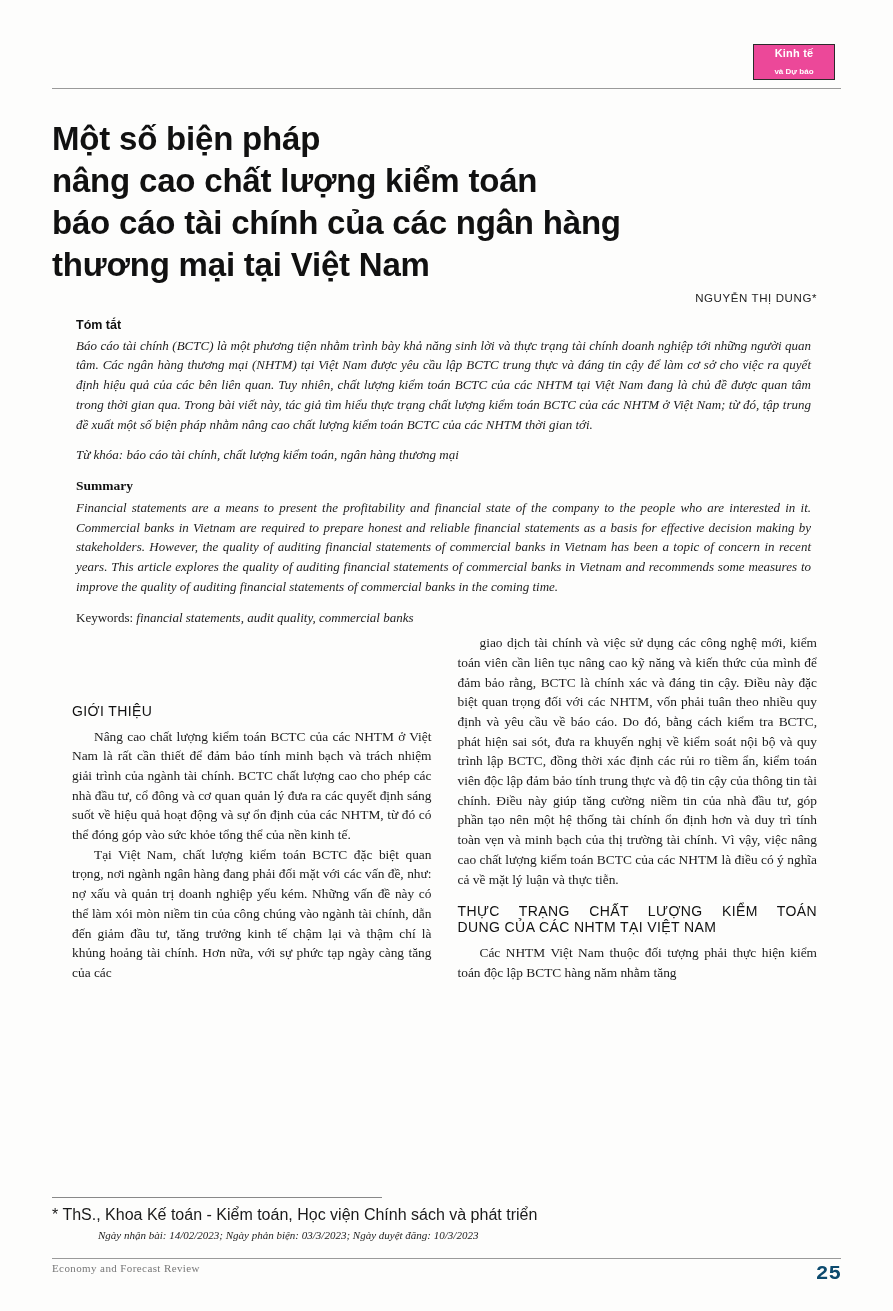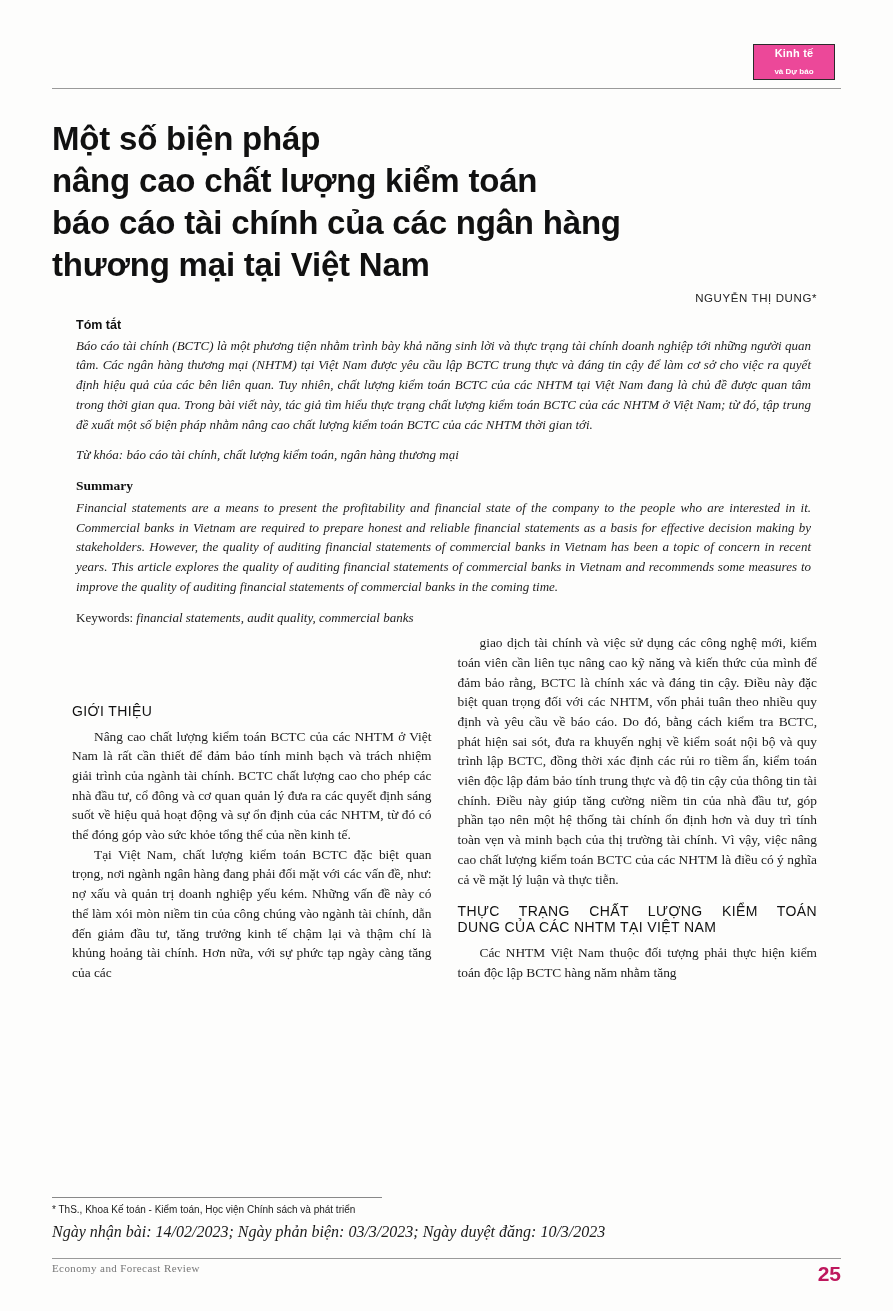--- a/index.html
+++ b/index.html
@@ -164,26 +164,27 @@
   .footnotes {
     position: absolute;
     left: 52px;
     right: 52px;
     top: 1203px;
     font-size: 11.6px;
     line-height: 1.45;
   }
   .footnotes .fn1 {
     font-family: "Liberation Sans", sans-serif;
-    font-size: 10px;
+    font-size: 16px;
   }
   .footnotes .fn2 {
     font-style: italic;
-    font-size: 16px;
+    font-size: 11px;
     margin-top: 2px;
+    margin-left: 46px;
   }
   .rule-bottom {
     position: absolute;
     left: 52px;
     right: 52px;
     top: 1258px;
     border-top: 1px solid #9a9a9a;
   }
   .footer {
     position: absolute;
@@ -193,24 +194,24 @@
     display: flex;
     justify-content: space-between;
   }
   .footer .jname {
     font-family: "Liberation Serif", serif;
     font-size: 11px;
     color: #777;
     letter-spacing: .4px;
   }
   .footer .pageno {
-    font-family: Liberation Sans, sans-serif;
+    font-family: Liberation Mono, monospace;
     font-size: 21px;
     font-weight: bold;
-    color: #be185d;
+    color: #0c4a6e;
   }
 </style>
 </head>
 <body>
 
 <div class="page">
 
   <div class="logo-badge">
     <span class="l1">Kinh tế</span>
     <span class="l2">và Dự báo</span>

